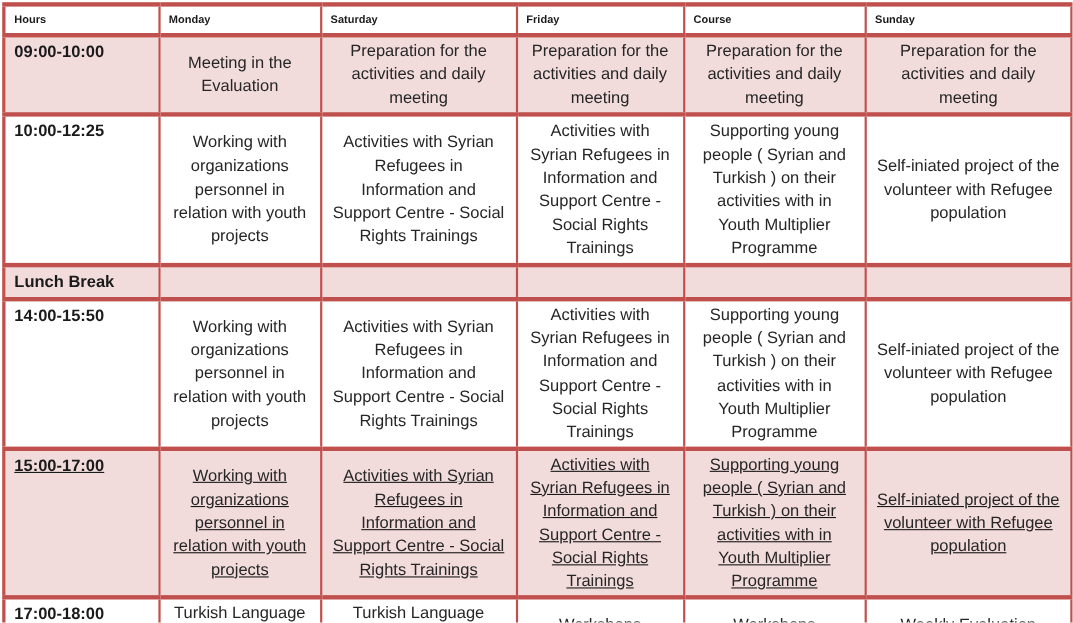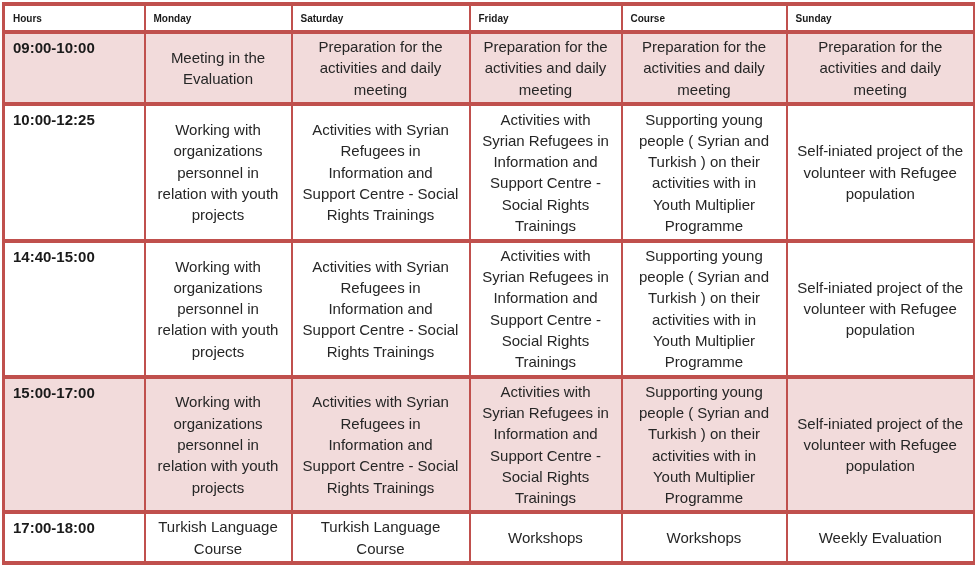--- a/index.html
+++ b/index.html
@@ -58,21 +58,21 @@
     line-height: 1.42;
     color: #262626;
   }
   tr.shaded td { background: #f2dbdb; }
   tr.plain  td { background: #ffffff; }
 
   tr.row-0900 { height: 66px; margin-top: 10px; }
   tr.row-1000 { height: 137px; }
   tr.row-lunch { height: 23px; }
   tr.row-1400 { height: 132px; }
-  tr.row-1500 { height: 131px; }
+  tr.row-1500 { height: 131px; text-decoration: underline; }
   tr.row-1700 { height: 47px; }
 </style>
 </head>
 <body>
 
 <div class="page">
   <table class="schedule">
     <colgroup>
       <col style="width:141px">
       <col style="width:147px">
@@ -101,22 +101,30 @@
         <td class="day-cell">Preparation for the activities and daily meeting</td>
       </tr>
       <tr class="plain row-1000">
         <td class="time-cell">10:00-12:25</td>
         <td class="day-cell">Working with organizations personnel in relation with youth projects</td>
         <td class="day-cell">Activities with Syrian Refugees in Information and Support Centre - Social Rights Trainings</td>
         <td class="day-cell">Activities with Syrian Refugees in Information and Support Centre - Social Rights Trainings</td>
         <td class="day-cell">Supporting young people ( Syrian and Turkish ) on their activities with in Youth Multiplier Programme</td>
         <td class="day-cell">Self-iniated project of the volunteer with Refugee population</td>
       </tr>
+      <tr class="shaded row-lunch">
+        <td class="time-cell">Lunch Break</td>
+        <td class="day-cell"></td>
+        <td class="day-cell"></td>
+        <td class="day-cell"></td>
+        <td class="day-cell"></td>
+        <td class="day-cell"></td>
+      </tr>
       <tr class="plain row-1400">
-        <td class="time-cell">14:40-15:00</td>
+        <td class="time-cell">14:00-15:50</td>
         <td class="day-cell">Working with organizations personnel in relation with youth projects</td>
         <td class="day-cell">Activities with Syrian Refugees in Information and Support Centre - Social Rights Trainings</td>
         <td class="day-cell">Activities with Syrian Refugees in Information and Support Centre - Social Rights Trainings</td>
         <td class="day-cell">Supporting young people ( Syrian and Turkish ) on their activities with in Youth Multiplier Programme</td>
         <td class="day-cell">Self-iniated project of the volunteer with Refugee population</td>
       </tr>
       <tr class="shaded row-1500">
         <td class="time-cell">15:00-17:00</td>
         <td class="day-cell">Working with organizations personnel in relation with youth projects</td>
         <td class="day-cell">Activities with Syrian Refugees in Information and Support Centre - Social Rights Trainings</td>

